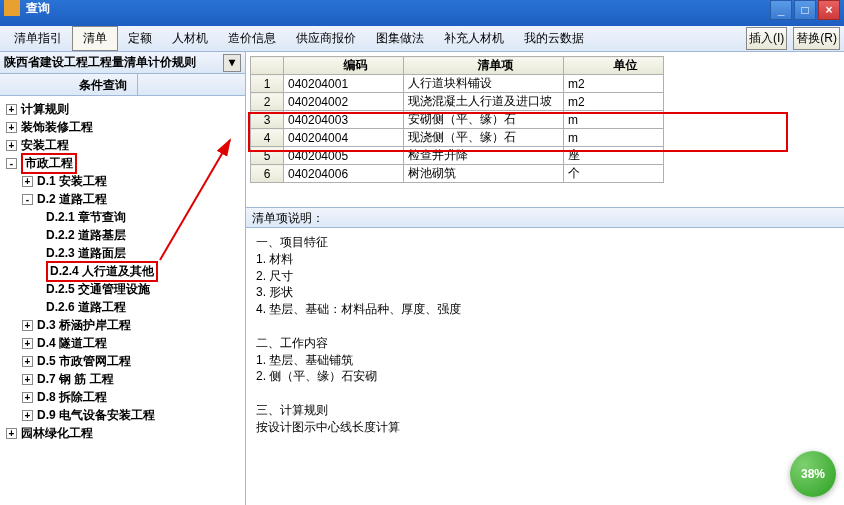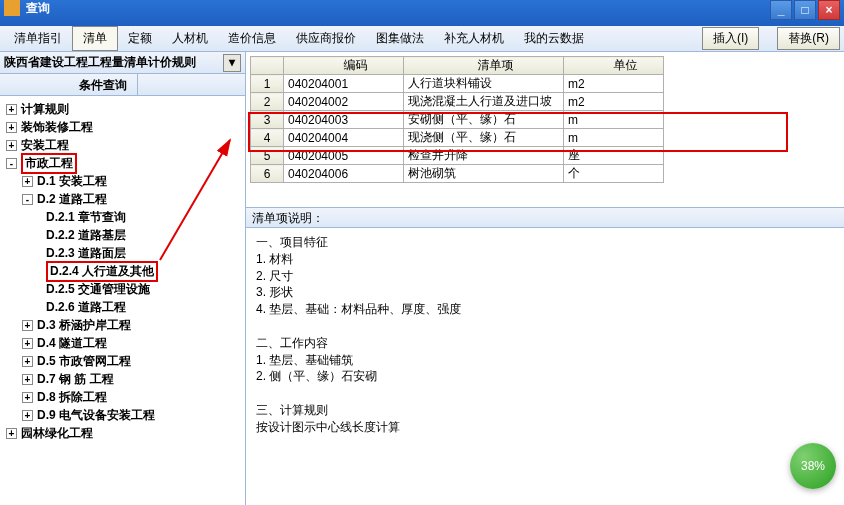--- a/index.html
+++ b/index.html
@@ -7,46 +7,46 @@
 .titlebar { height: 26px; background: linear-gradient(#2a72d4, #1d5fc1); display: flex; align-items: flex-start; padding: 0 4px; color: #fff; }
 .titlebar .icon { width: 16px; height: 16px; background: #e8a030; margin-right: 6px; }
 .titlebar .title { flex: 1; font-weight: bold; }
 .titlebar .win-btns { display: flex; gap: 2px; }
 .win-btn { width: 22px; height: 20px; background: linear-gradient(#5a9be8,#3a7bd0); border: 1px solid #2a5ba8; display: flex; align-items: center; justify-content: center; color: #fff; font-weight: bold; cursor: pointer; }
 .win-btn.close { background: linear-gradient(#e86060,#d03a3a); border-color: #a02a2a; }
 .menubar { height: 26px; background: linear-gradient(#f0f4fb,#dce8f7); border-bottom: 1px solid #a0b8d8; display: flex; align-items: center; padding: 0 4px; }
 .menu-item { padding: 3px 10px; cursor: pointer; }
 .menu-item.active { border: 1px solid #888; background: #f8f8f0; }
 .menu-spacer { flex: 1; }
-.menu-btn { padding: 2px 10px; border: 1px solid #888; background: linear-gradient(#fdfdfa,#e8e8d8); margin-left: 18px; cursor: pointer; }
+.menu-btn { padding: 2px 2px; border: 1px solid #888; background: linear-gradient(#fdfdfa,#e8e8d8); margin-left: 6px; cursor: pointer; }
 .content { display: flex; height: 453px; }
 .left-panel { width: 246px; border-right: 1px solid #a0b8d8; display: flex; flex-direction: column; font-weight: bold; }
 .rule-header { height: 22px; background: linear-gradient(#f0f4fb,#dce8f7); border-bottom: 1px solid #a0b8d8; display: flex; align-items: center; padding: 0 4px; }
 .rule-header span { flex: 1; }
 .rule-drop { width: 18px; height: 18px; border: 1px solid #888; background: #e8e8e0; text-align: center; cursor: pointer; }
 .sub-tabs { height: 22px; background: linear-gradient(#f0f4fb,#dce8f7); display: flex; border-bottom: 1px solid #a0b8d8; }
 .sub-tab { padding: 3px 10px; border-right: 1px solid #a0b8d8; cursor: pointer; }
 .sub-tab.active { background: #fff; border-bottom: 1px solid #fff; margin-bottom: -1px; margin-top: 26px; }
 .tree { flex: 1; overflow: auto; padding: 4px 2px; background: #fff; }
 .tree-node { display: flex; align-items: center; height: 18px; white-space: nowrap; cursor: pointer; }
 .tree-expander { width: 11px; height: 11px; border: 1px solid #888; text-align: center; line-height: 9px; font-size: 10px; margin-right: 4px; }
 .tree-spacer { display: inline-block; }
 .highlight-box { border: 2px solid #e00000; padding: 0 2px; }
 .right-panel { flex: 1; display: flex; flex-direction: column; }
 .grid { border-collapse: collapse; }
 .grid th, .grid td { border: 1px solid #b0b0b0; height: 18px; padding: 0 4px; text-align: left; }
-.grid th { background: linear-gradient(#f8f8f0,#e8e8d8); font-weight: normal; text-align: center; padding-left: 28px; }
+.grid th { background: linear-gradient(#f8f8f0,#e8e8d8); font-weight: bold; text-align: center; padding-left: 28px; }
 .grid .rownum { width: 20px; text-align: center; background: linear-gradient(#f8f8f0,#e8e8d8); }
 .grid-wrap { padding: 4px 0 0 4px; }
 .row-highlight { border: 2px solid #e00000; position: absolute; pointer-events: none; }
 .desc-panel { border-top: 1px solid #a0b8d8; margin-top: 24px; flex: 1; display: flex; flex-direction: column; }
 .desc-header { height: 20px; background: linear-gradient(#f0f4fb,#dce8f7); padding: 2px 6px; border-bottom: 1px solid #a0b8d8; }
 .desc-body { padding: 6px 10px; line-height: 1.4; flex: 1; background: #fff; white-space: pre-line; }
 .arrow { position: absolute; pointer-events: none; }
-.badge { position: absolute; right: 8px; bottom: 16px; width: 46px; height: 46px; border-radius: 50%; background: radial-gradient(circle at 30% 30%, #7ed070, #2aa020); display: flex; align-items: center; justify-content: center; color: #fff; font-weight: normal; box-shadow: 0 2px 6px rgba(0,0,0,.3); }
+.badge { position: absolute; right: 8px; bottom: 8px; width: 46px; height: 46px; border-radius: 50%; background: radial-gradient(circle at 30% 30%, #7ed070, #2aa020); display: flex; align-items: center; justify-content: center; color: #fff; font-weight: bold; box-shadow: 0 2px 6px rgba(0,0,0,.3); }
 .dots { width: 14px; }
 .vline { border-left: 1px dotted #888; }
 </style>
 </head>
 <body>
 
 <div class="titlebar">
   <div class="icon"></div>
   <div class="title">查询</div>
   <div class="win-btns">

